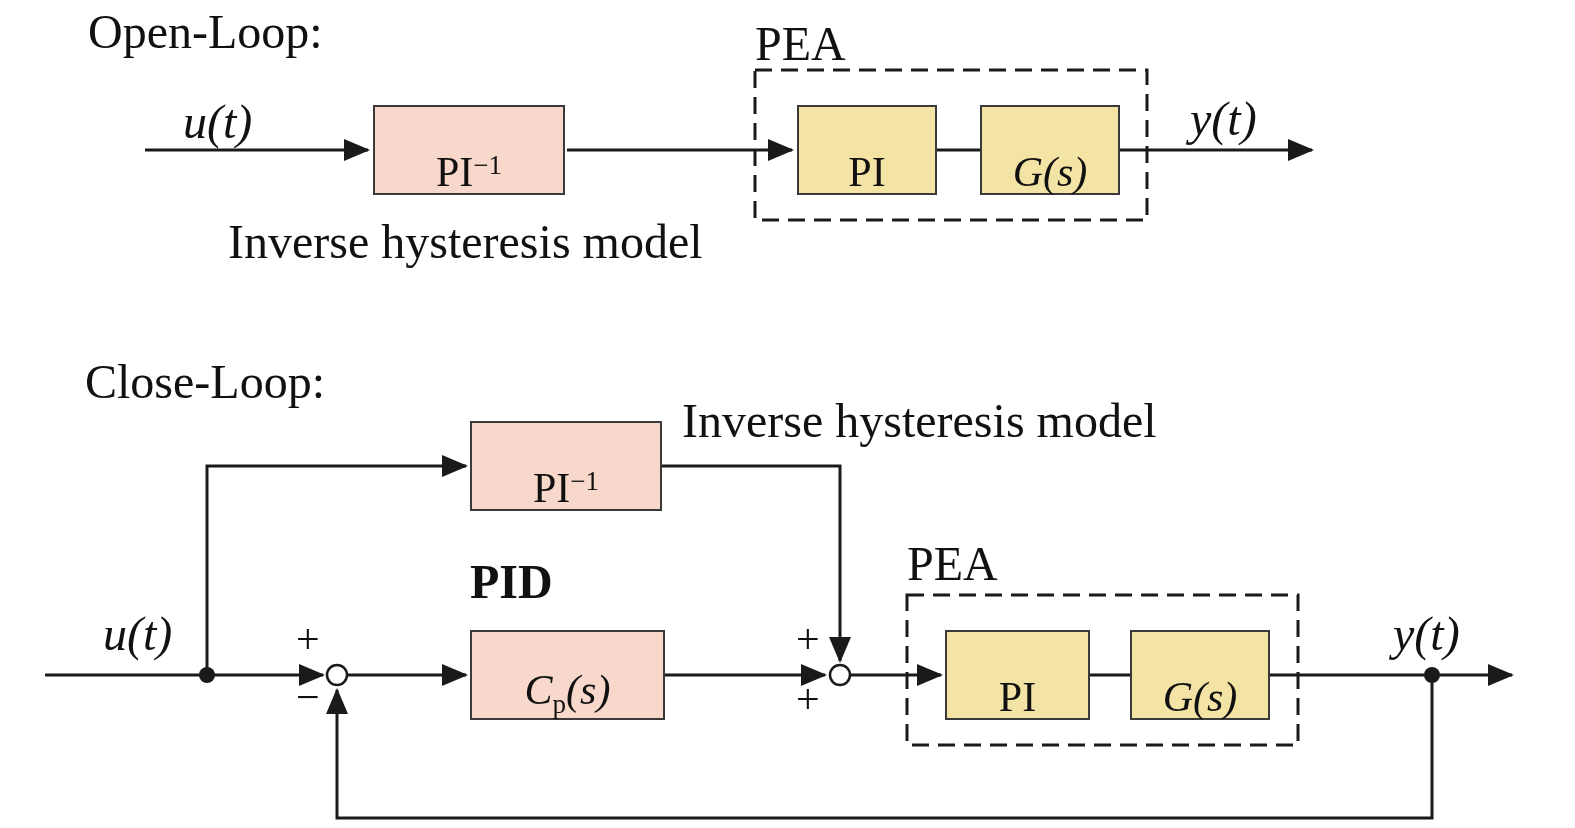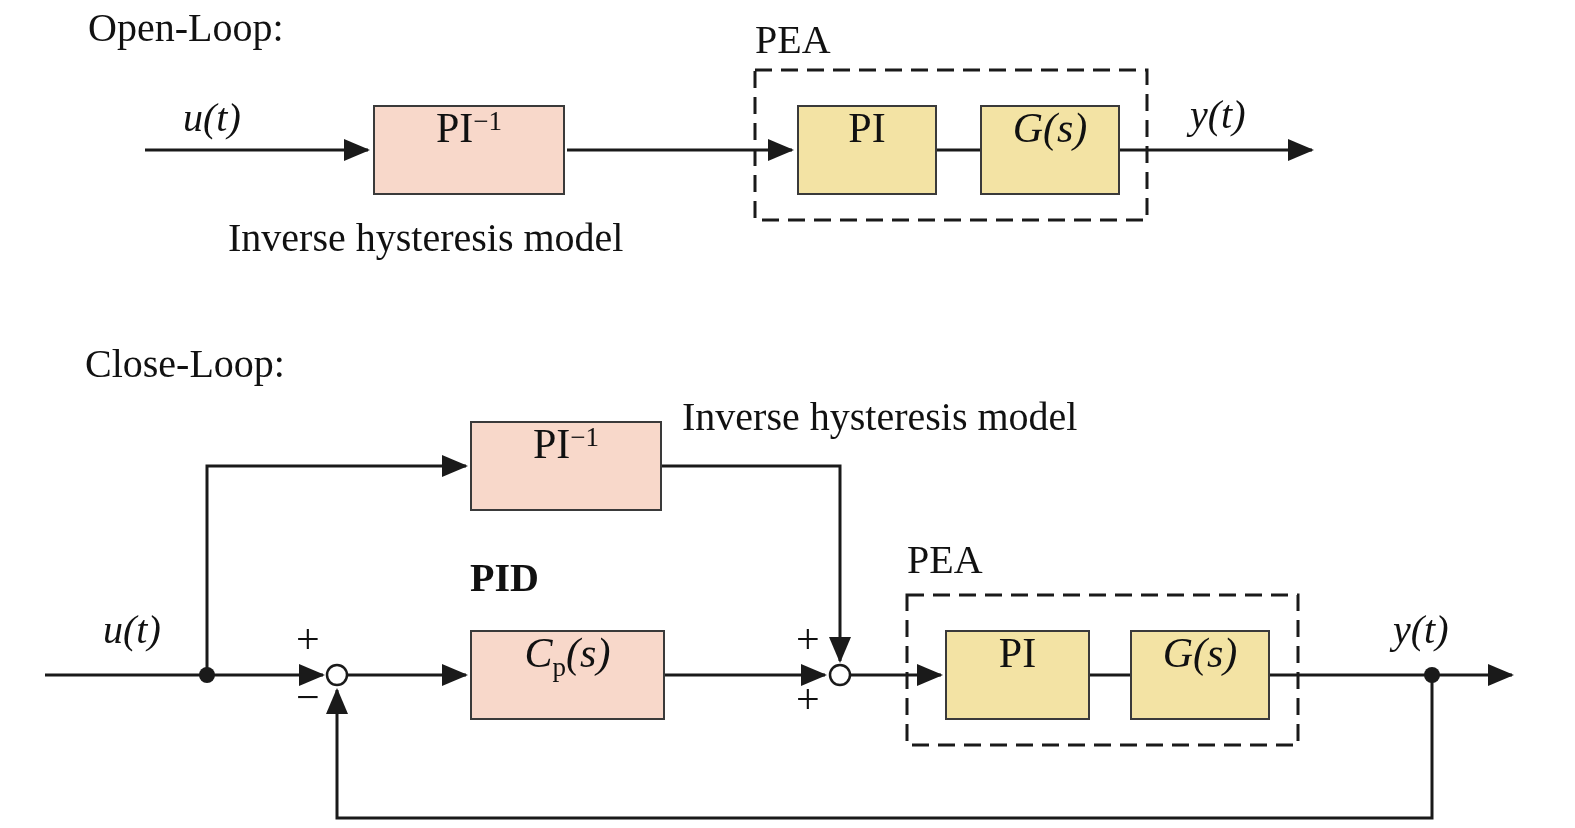--- a/index.html
+++ b/index.html
@@ -8,27 +8,27 @@
   .canvas { position:relative; width:1575px; height:828px; background:#fff; overflow:hidden; }
 
   .wires { position:absolute; left:0; top:0; width:1575px; height:828px; }
   .wire { stroke: var(--line); stroke-width:3; fill:none; }
   .dashed-box { stroke: var(--line); stroke-width:3; fill:none; stroke-dasharray:17 9; }
   .node-dot { fill: var(--line); stroke:none; }
   .sum-circle { fill:#ffffff; stroke: var(--line); stroke-width:2.5; }
   .arrowhead { fill: var(--line); }
 
   .block {
-    position:absolute; display:flex; align-items:flex-start; justify-content:center;
+    position:absolute; display:flex; align-items:flex-end; justify-content:center;
     border:2.5px solid #3a3a3a; font-size:42px; line-height:1;
   }
   .block.pink { background: var(--pink); }
   .block.yellow { background: var(--yellow); }
 
-  .label { position:absolute; font-size:40px; line-height:1.1; white-space:nowrap; }
+  .label { position:absolute; font-size:48px; line-height:1.1; white-space:nowrap; }
   .italic { font-style:italic; }
   .center { }
   .sup { font-size:27px; vertical-align:12px; }
   .sub { font-size:27px; vertical-align:-9px; }
   .sign { position:absolute; font-size:42px; line-height:1; }
 </style>
 </head>
 <body>
 
 <div class="canvas">
@@ -80,21 +80,21 @@
   <div class="block yellow" style="left:797px; top:105px; width:140px; height:90px;">
     <span>PI</span>
   </div>
 
   <div class="block yellow" style="left:980px; top:105px; width:140px; height:90px;">
     <span class="italic">G(s)</span>
   </div>
 
   <div class="label italic" style="left:1190px; top:93px;">y(t)</div>
 
-  <div class="label" style="left:85px; top:342px;text-align:center;">Close-Loop:</div>
+  <div class="label" style="left:85px; top:356px;text-align:center;">Close-Loop:</div>
 
   <div class="label italic" style="left:103px; top:608px;">u(t)</div>
 
   <div class="block pink" style="left:470px; top:421px; width:192px; height:90px;">
     <span>
       <span>PI</span><span class="sup">−1</span>
     </span>
   </div>
 
   <div class="label" style="left:682px; top:395px;">Inverse hysteresis model</div>

